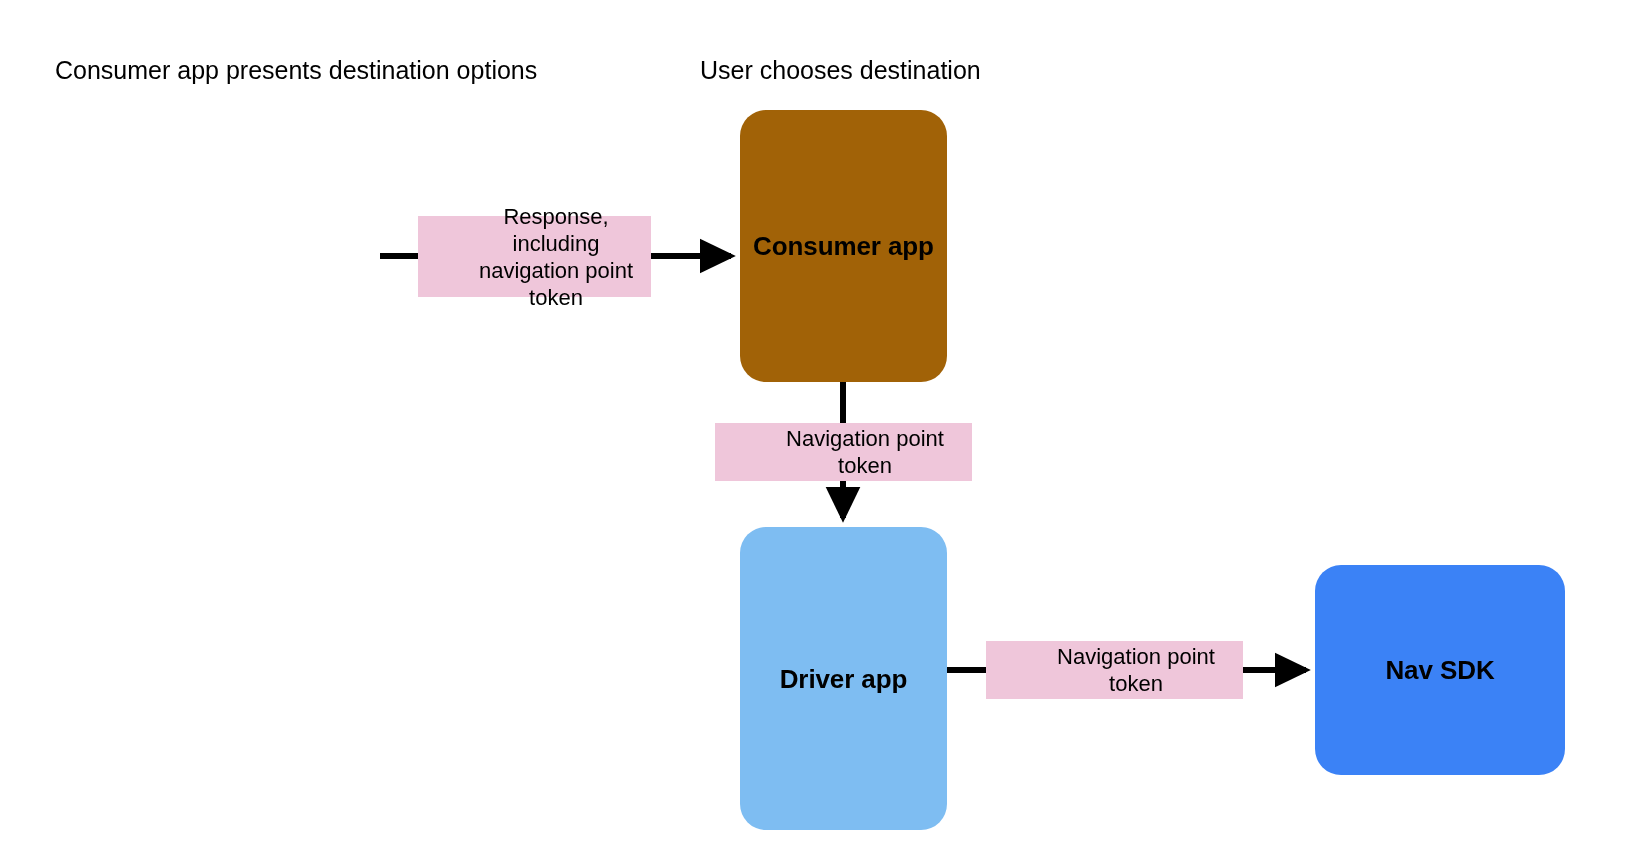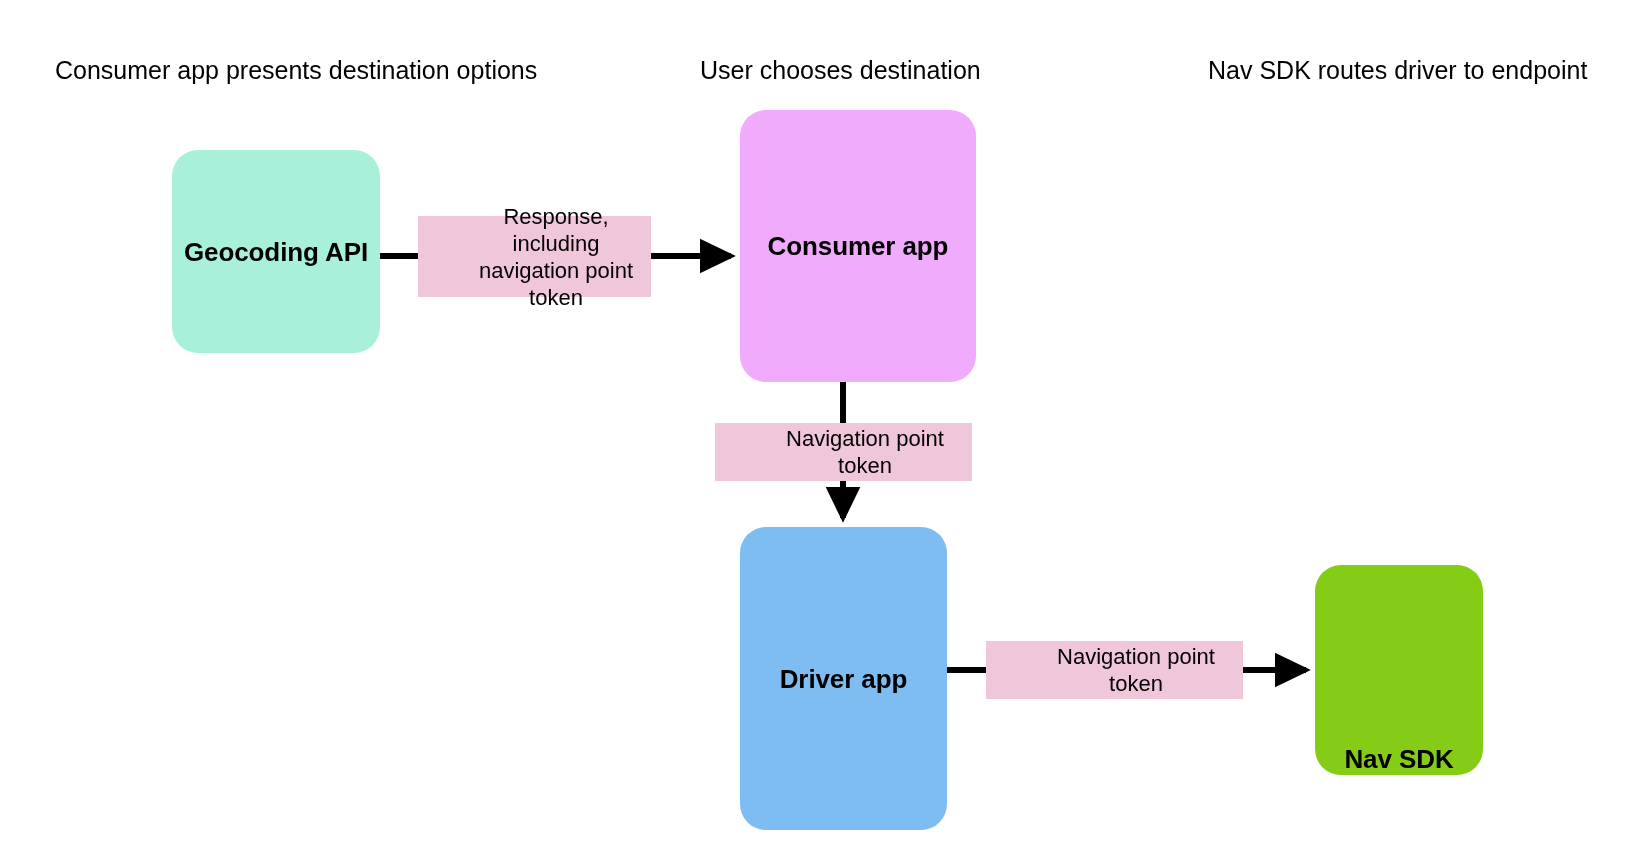--- a/index.html
+++ b/index.html
@@ -78,21 +78,20 @@
     pointer-events: none;
   }
 </style>
 </head>
 <body>
 
 <div id="canvas">
 
   <div class="caption" style="left:700px; top:55px;">User chooses destination</div>
   <div class="caption" style="left:55px; top:55px;">Consumer app presents destination options</div>
-  <div class="caption" style="left:1208px; top:55px;">Nav SDK routes driver to endpoint</div>
 
   <svg class="edge-svg" viewBox="0 0 1646 868">
     <defs>
       <marker id="arrowhead" markerWidth="7" markerHeight="7" refX="5.2" refY="3" orient="auto" markerUnits="strokeWidth">
         <path d="M0,0.1 L6,3 L0,5.9 Z" fill="#000000"></path>
       </marker>
     </defs>
 
     <g>
       <line x1="380" y1="256" x2="731" y2="256" stroke="#000000" stroke-width="6" marker-end="url(#arrowhead)"></line>
@@ -100,33 +99,30 @@
 
     <g>
       <line x1="843" y1="382" x2="843" y2="518" stroke="#000000" stroke-width="6" marker-end="url(#arrowhead)"></line>
     </g>
 
     <g>
       <line x1="947" y1="670" x2="1306" y2="670" stroke="#000000" stroke-width="6" marker-end="url(#arrowhead)"></line>
     </g>
   </svg>
 
-  <div class="node" style="left:172px; top:150px; width:208px; height:203px; background:#a9f0da;">
-    <span class="node-label">Geocoding API</span>
-  </div>
 
-  <div class="node" style="left:740px; top:110px; width:236px; height:272px; background:#f0abfc;">
+  <div class="node" style="left:740px; top:110px; width:207px; height:272px; background:#a16207;">
     <span class="node-label">Consumer app</span>
   </div>
 
   <div class="node" style="left:740px; top:527px; width:207px; height:303px; background:#7ebdf2;">
     <span class="node-label">Driver app</span>
   </div>
 
-  <div class="node" style="left:1315px; top:565px; width:168px; height:210px; background:#84cc16;align-items:flex-end;">
+  <div class="node" style="left:1315px; top:565px; width:250px; height:210px; background:#3b82f6;">
     <span class="node-label">Nav SDK</span>
   </div>
 
   <div class="edge-label" style="left:418px; top:216px; width:233px; height:81px; background:#efc6da;">
     <span class="edge-label-text">Response, including navigation point token</span>
   </div>
 
   <div class="edge-label" style="left:715px; top:423px; width:257px; height:58px; background:#efc6da;">
     <span class="edge-label-text">Navigation point token</span>
   </div>

